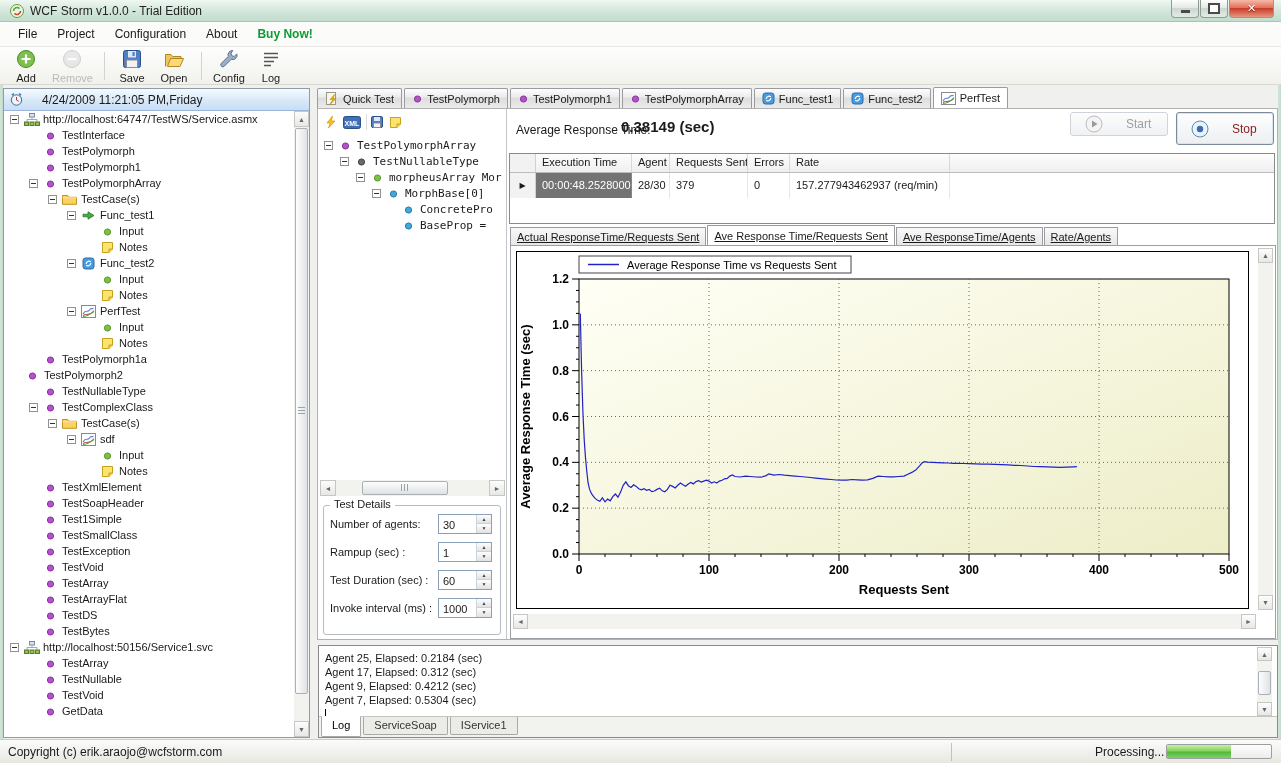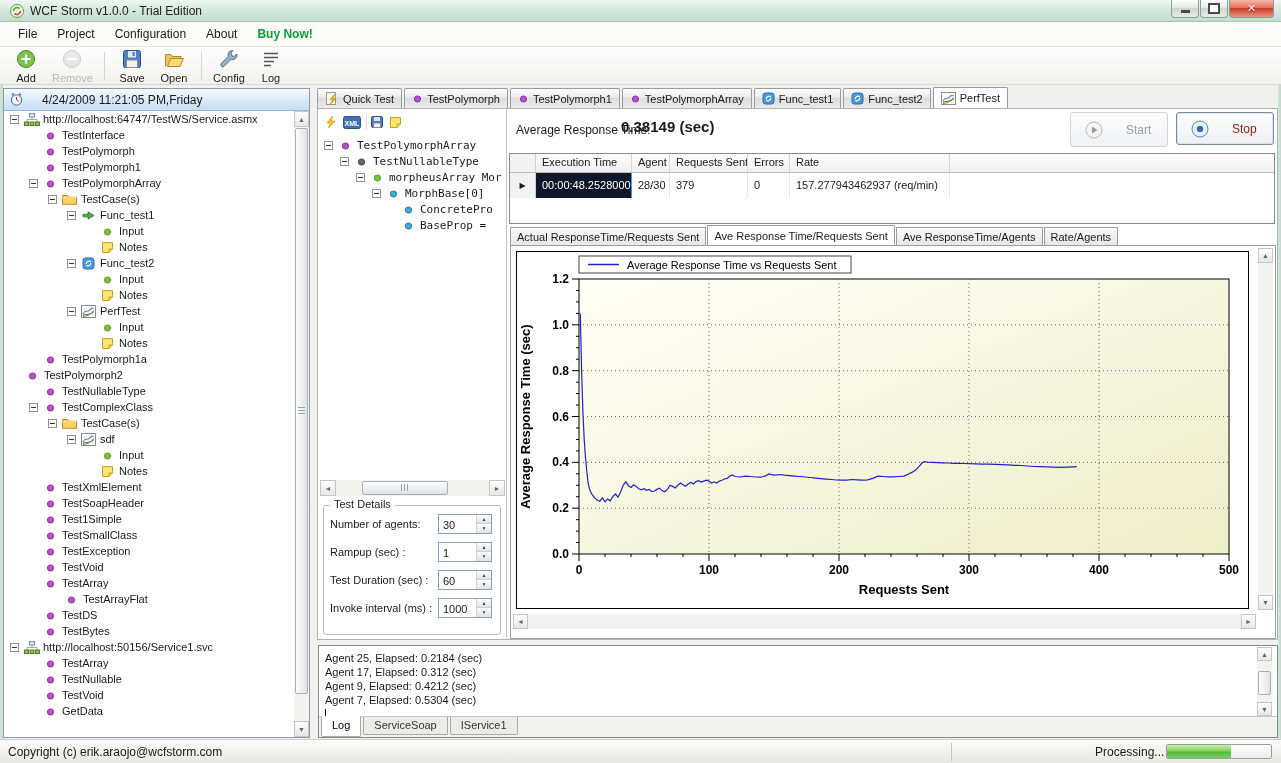--- a/index.html
+++ b/index.html
@@ -67,33 +67,33 @@
   .spin{display:flex;border:1px solid #8aa0b8;height:20px;width:54px;box-sizing:border-box;background:#fff;flex:none;}
   .spv{flex:1;padding:4px 0 0 4px;font-size:11px;}
   .sbtns{width:14px;border-left:1px solid #cdd5dc;display:flex;flex-direction:column;}
   .su,.sd{flex:1;display:flex;align-items:center;justify-content:center;font-size:5px;color:#444;background:linear-gradient(#fdfdfd,#e2e2e2);}
   .su{border-bottom:1px solid #d0d0d0;}
   
   .avg-l{left:198px;top:14px;font-size:12px;}
   .avg-v{left:303px;top:9px;font-size:15px;font-weight:bold;}
   .btn{position:absolute;display:flex;align-items:center;border-radius:3px;box-sizing:border-box;font-size:12px;padding-left:13px;}
   .btn .blbl{margin-left:22px;}
-  .btn.start{left:752px;top:3px;width:98px;height:35px;border:1px solid #cfd4da;background:linear-gradient(#fcfcfc,#f0f1f3);color:#9aa0a8;}
+  .btn.start{left:752px;top:3px;width:98px;height:24px;border:1px solid #cfd4da;background:linear-gradient(#fcfcfc,#f0f1f3);color:#9aa0a8;}
   .btn.stop{left:858px;top:3px;width:98px;height:33px;border:1px solid #7b8b9b;background:linear-gradient(#fefefe,#edeff1);color:#8b1a1a;box-shadow:inset 0 0 0 1px #d6e4f2;}
   
   .grid{left:191px;top:44px;width:766px;height:71px;border:1px solid #8a8a8a;background:#fff;box-sizing:border-box;}
   .ghead{display:flex;height:18px;border-bottom:1px solid #bcbcbc;background:linear-gradient(#fdfdfd,#efefef);}
   .gh{border-right:1px solid #d8d8d8;box-sizing:border-box;padding:2px 0 0 6px;font-size:11px;white-space:nowrap;overflow:hidden;flex:none;}
   .grow{display:flex;height:25px;}
   .gc{border-right:1px solid #e6e6e6;box-sizing:border-box;padding:6px 0 0 6px;font-size:11px;white-space:nowrap;overflow:hidden;flex:none;}
-  .gc.hl{background:#0f172a;color:#fff;border-right-color:#3399ff;}
+  .gc.hl{background:#737373;color:#fff;border-right-color:#3399ff;}
   .gsel{display:flex;align-items:center;justify-content:center;background:#f2f2f2;border-right:1px solid #d0d0d0;box-sizing:border-box;flex:none;font-size:8px;}
   
   .chart-tabs{left:192px;top:116px;width:766px;height:20px;display:flex;align-items:flex-end;}
-  .ctab{height:18px;padding:0 6px;display:flex;align-items:center;font-size:11px;background:linear-gradient(#f9f9f9,#e7e7e7);border:1px solid #9a9aa2;border-bottom:none;border-radius:1px 1px 0 0;margin-right:1px;box-sizing:border-box;white-space:nowrap;}
+  .ctab{height:18px;padding:0 6px;display:flex;align-items:center;font-size:11px;background:linear-gradient(#f9f9f9,#e7e7e7);border:1px solid #9a9aa2;border-bottom:none;border-radius:1px 1px 0 0;margin-right:1px;box-sizing:border-box;white-space:nowrap;text-decoration:underline;}
   .ctab.sel{background:#fff;height:20px;position:relative;z-index:2;}
   .chart-panel{left:192px;top:136px;width:766px;height:394px;border:1px solid #9aa0a6;background:#fff;box-sizing:border-box;}
   
   .log-panel{left:318px;top:645px;width:960px;height:93px;border:1px solid #8a8a8a;background:#fff;box-sizing:border-box;text-decoration:underline;}
   .ll{margin:0 0 0 6px;line-height:14px;font-size:11px;white-space:nowrap;}
   .caret{left:6px;top:63px;width:1px;height:12px;background:#000;}
   .log-tabs{left:0;top:70px;width:958px;height:21px;background:#f2f2ef;border-top:1px solid #c4c4c0;display:flex;align-items:flex-start;padding-left:2px;box-sizing:border-box;}
   .ltab{height:18px;padding:2px 10px 0;font-size:11px;background:#ebebe8;border:1px solid #a8a8a4;border-top:none;border-radius:0 0 2px 2px;margin-right:2px;box-sizing:border-box;color:#333;white-space:nowrap;}
   .ltab.sel{background:#fff;border-top:1px solid #fff;margin-top:-1px;height:21px;z-index:2;color:#000;}
   
@@ -457,21 +457,21 @@
           <span class="tlbl">TestVoid</span>
         </div>
         <div class="trow" style="padding-left:38px">
           <span class="ticn">
             <svg width="11" height="11" viewBox="0 0 11 11" xmlns="http://www.w3.org/2000/svg">
               <circle cx="5.5" cy="6" r="3.1" fill="#b253c8" stroke="#8a35a0"></circle>
             </svg>
           </span>
           <span class="tlbl">TestArray</span>
         </div>
-        <div class="trow" style="padding-left:59px">
+        <div class="trow" style="padding-left:38px">
           <span class="ticn">
             <svg width="11" height="11" viewBox="0 0 11 11" xmlns="http://www.w3.org/2000/svg">
               <circle cx="5.5" cy="6" r="3.1" fill="#b253c8" stroke="#8a35a0"></circle>
             </svg>
           </span>
           <span class="tlbl">TestArrayFlat</span>
         </div>
         <div class="trow" style="padding-left:38px">
           <span class="ticn">
             <svg width="11" height="11" viewBox="0 0 11 11" xmlns="http://www.w3.org/2000/svg">

